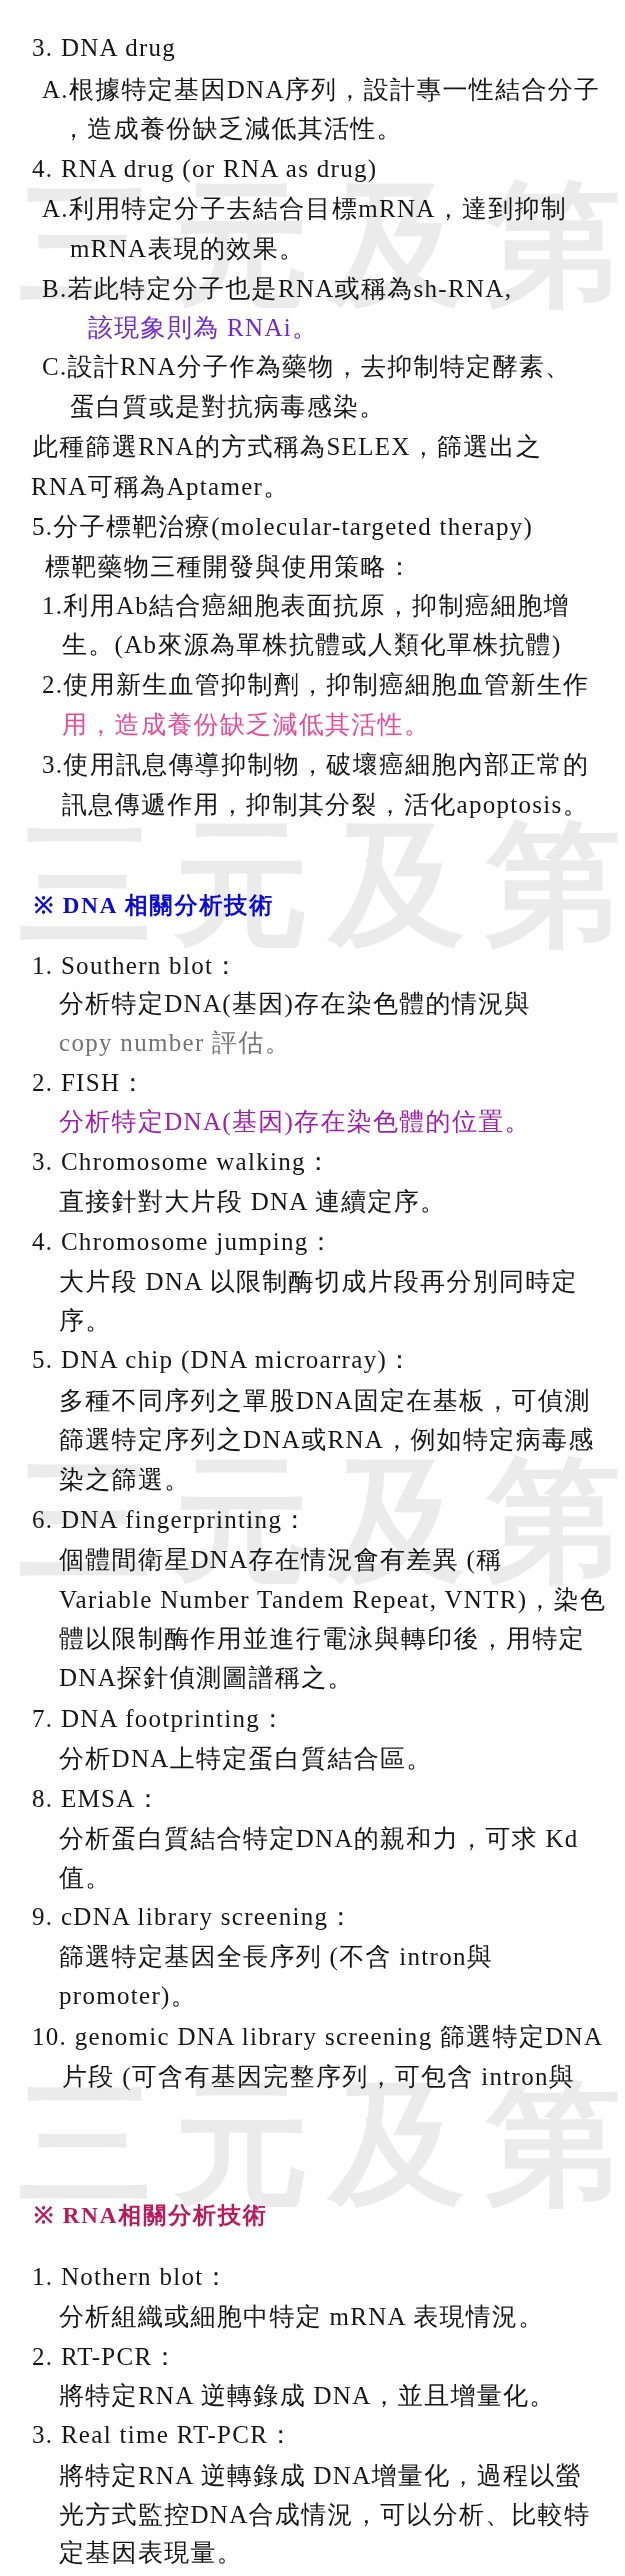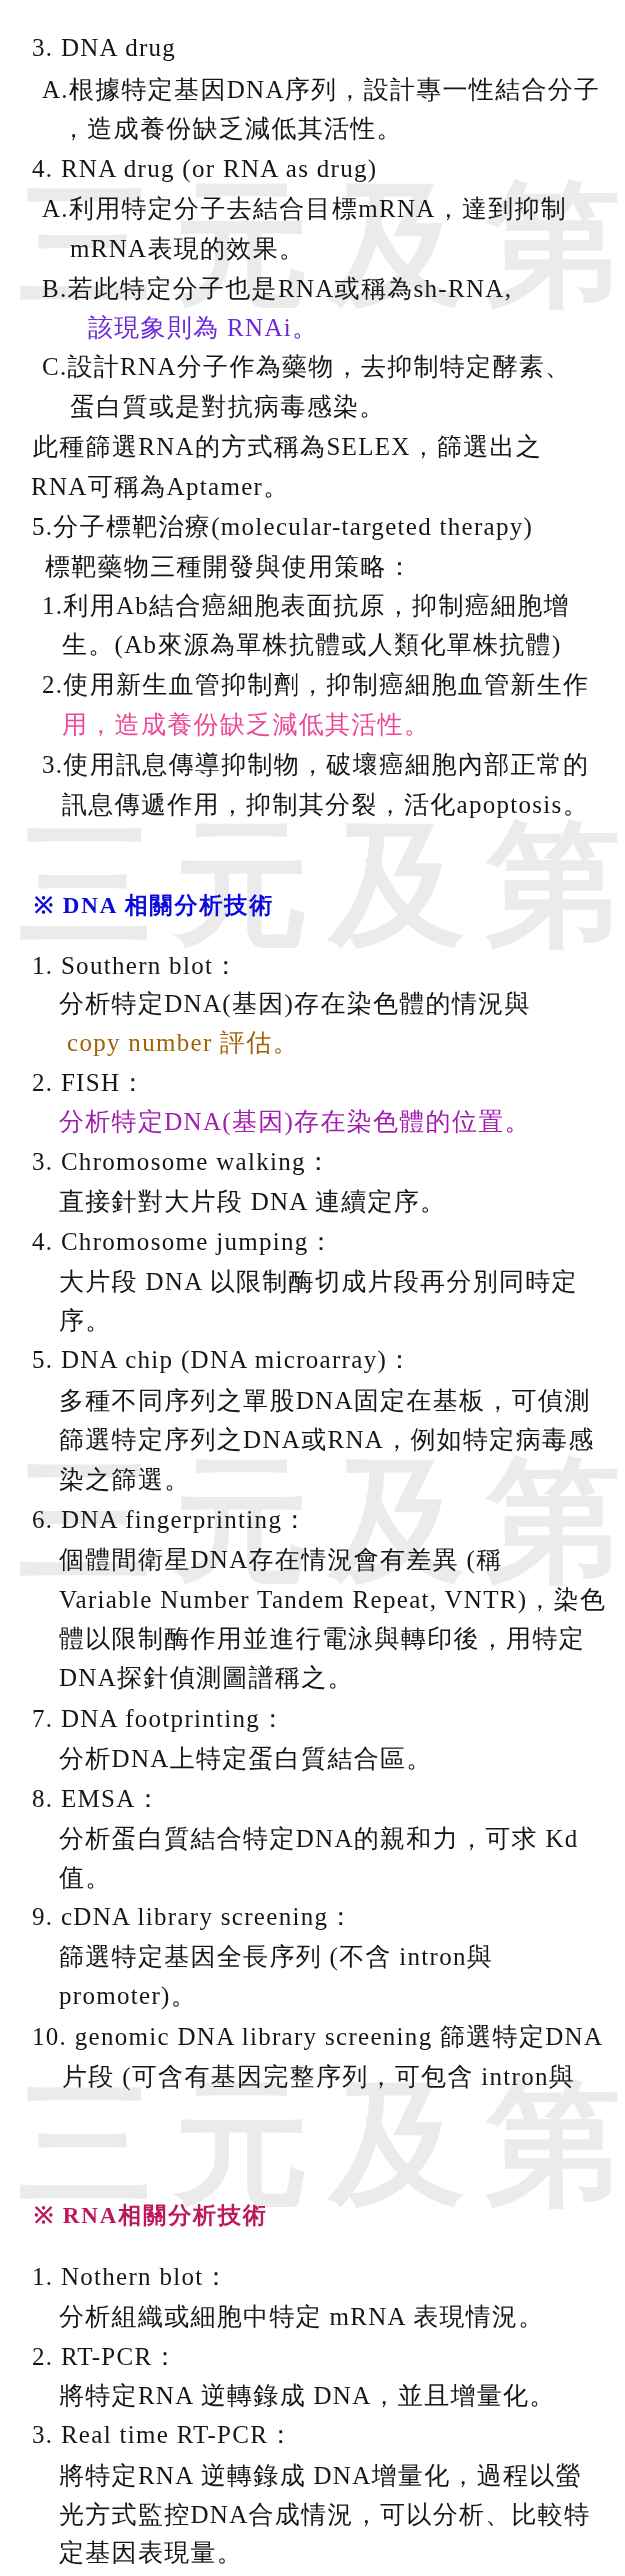--- a/index.html
+++ b/index.html
@@ -84,21 +84,21 @@
       <div class="line" style="left: 45px; top: 547px; color: rgb(22, 22, 22);">標靶藥物三種開發與使用策略：</div>
       <div class="line" style="left: 42px; top: 586px; color: rgb(22, 22, 22);">1.利用Ab結合癌細胞表面抗原，抑制癌細胞增</div>
       <div class="line" style="left: 62px; top: 625px; color: rgb(22, 22, 22);">生。(Ab來源為單株抗體或人類化單株抗體)</div>
       <div class="line" style="left: 42px; top: 665px; color: rgb(22, 22, 22);">2.使用新生血管抑制劑，抑制癌細胞血管新生作</div>
       <div class="line" style="left: 62px; top: 705px; color: #ec4899; font-family: Liberation Serif, serif;">用，造成養份缺乏減低其活性。</div>
       <div class="line" style="left: 42px; top: 745px; color: rgb(22, 22, 22);">3.使用訊息傳導抑制物，破壞癌細胞內部正常的</div>
       <div class="line" style="left: 62px; top: 785px; color: rgb(22, 22, 22);">訊息傳遞作用，抑制其分裂，活化apoptosis。</div>
       <div class="line heading" style="left: 34px; top: 883px; color: rgb(10, 10, 224);">※ DNA 相關分析技術</div>
       <div class="line" style="left: 32px; top: 946px; color: rgb(22, 22, 22);">1. Southern blot：</div>
       <div class="line" style="left: 59px; top: 984px; color: rgb(22, 22, 22);">分析特定DNA(基因)存在染色體的情況與</div>
-      <div class="line" style="left: 59px; top: 1023px; color: #a16207; margin-left: 8px;">copy number  評估。</div>
+      <div class="line" style="left: 59px; top: 1023px; color: #737373;">copy number  評估。</div>
       <div class="line" style="left: 32px; top: 1063px; color: rgb(22, 22, 22);">2. FISH：</div>
       <div class="line" style="left: 59px; top: 1102px; color: #a21caf;">分析特定DNA(基因)存在染色體的位置。</div>
       <div class="line" style="left: 32px; top: 1142px; color: rgb(22, 22, 22);">3. Chromosome walking：</div>
       <div class="line" style="left: 59px; top: 1182px; color: rgb(22, 22, 22);">直接針對大片段 DNA 連續定序。</div>
       <div class="line" style="left: 32px; top: 1222px; color: rgb(22, 22, 22);">4. Chromosome jumping：</div>
       <div class="line" style="left: 59px; top: 1262px; color: rgb(22, 22, 22);">大片段 DNA 以限制酶切成片段再分別同時定</div>
       <div class="line" style="left: 59px; top: 1301px; color: rgb(22, 22, 22);">序。</div>
       <div class="line" style="left: 32px; top: 1340px; color: rgb(22, 22, 22);">5. DNA chip (DNA microarray)：</div>
       <div class="line" style="left: 59px; top: 1381px; color: rgb(22, 22, 22);">多種不同序列之單股DNA固定在基板，可偵測</div>
       <div class="line" style="left: 59px; top: 1420px; color: rgb(22, 22, 22);">篩選特定序列之DNA或RNA，例如特定病毒感</div>

